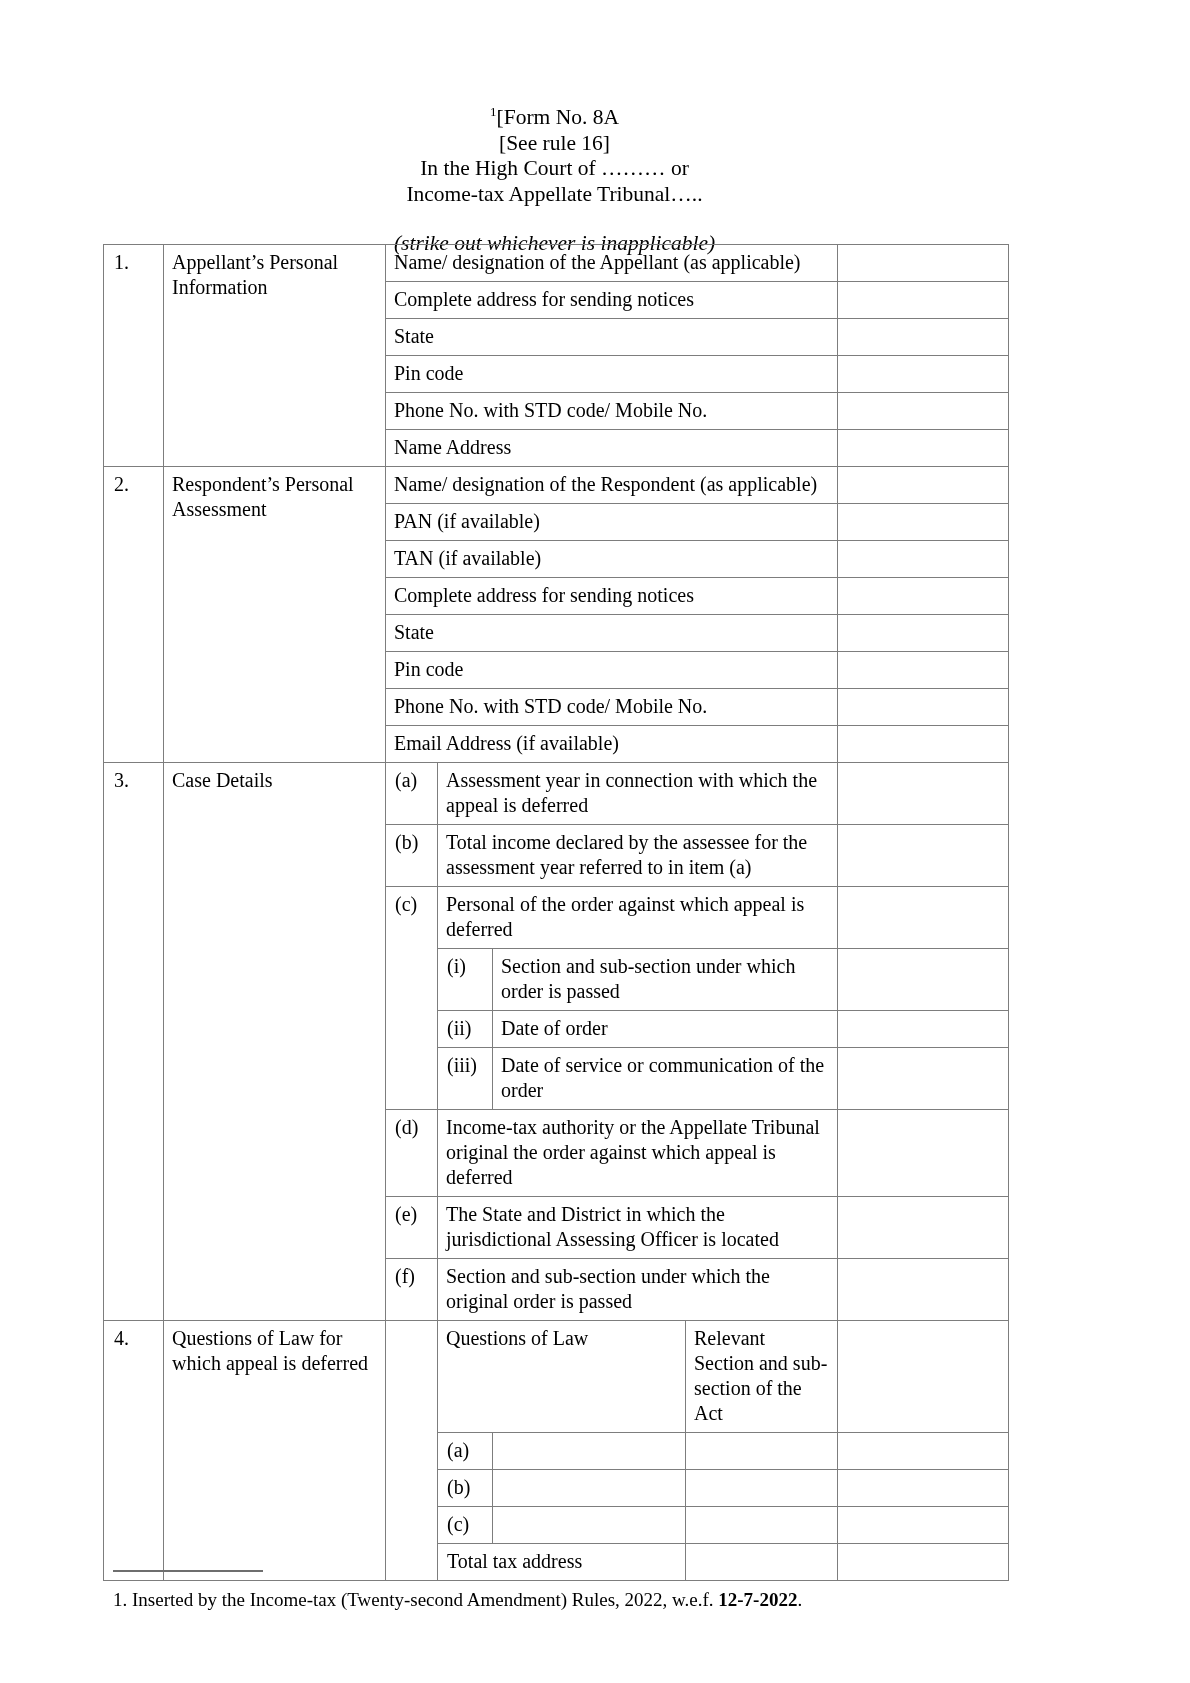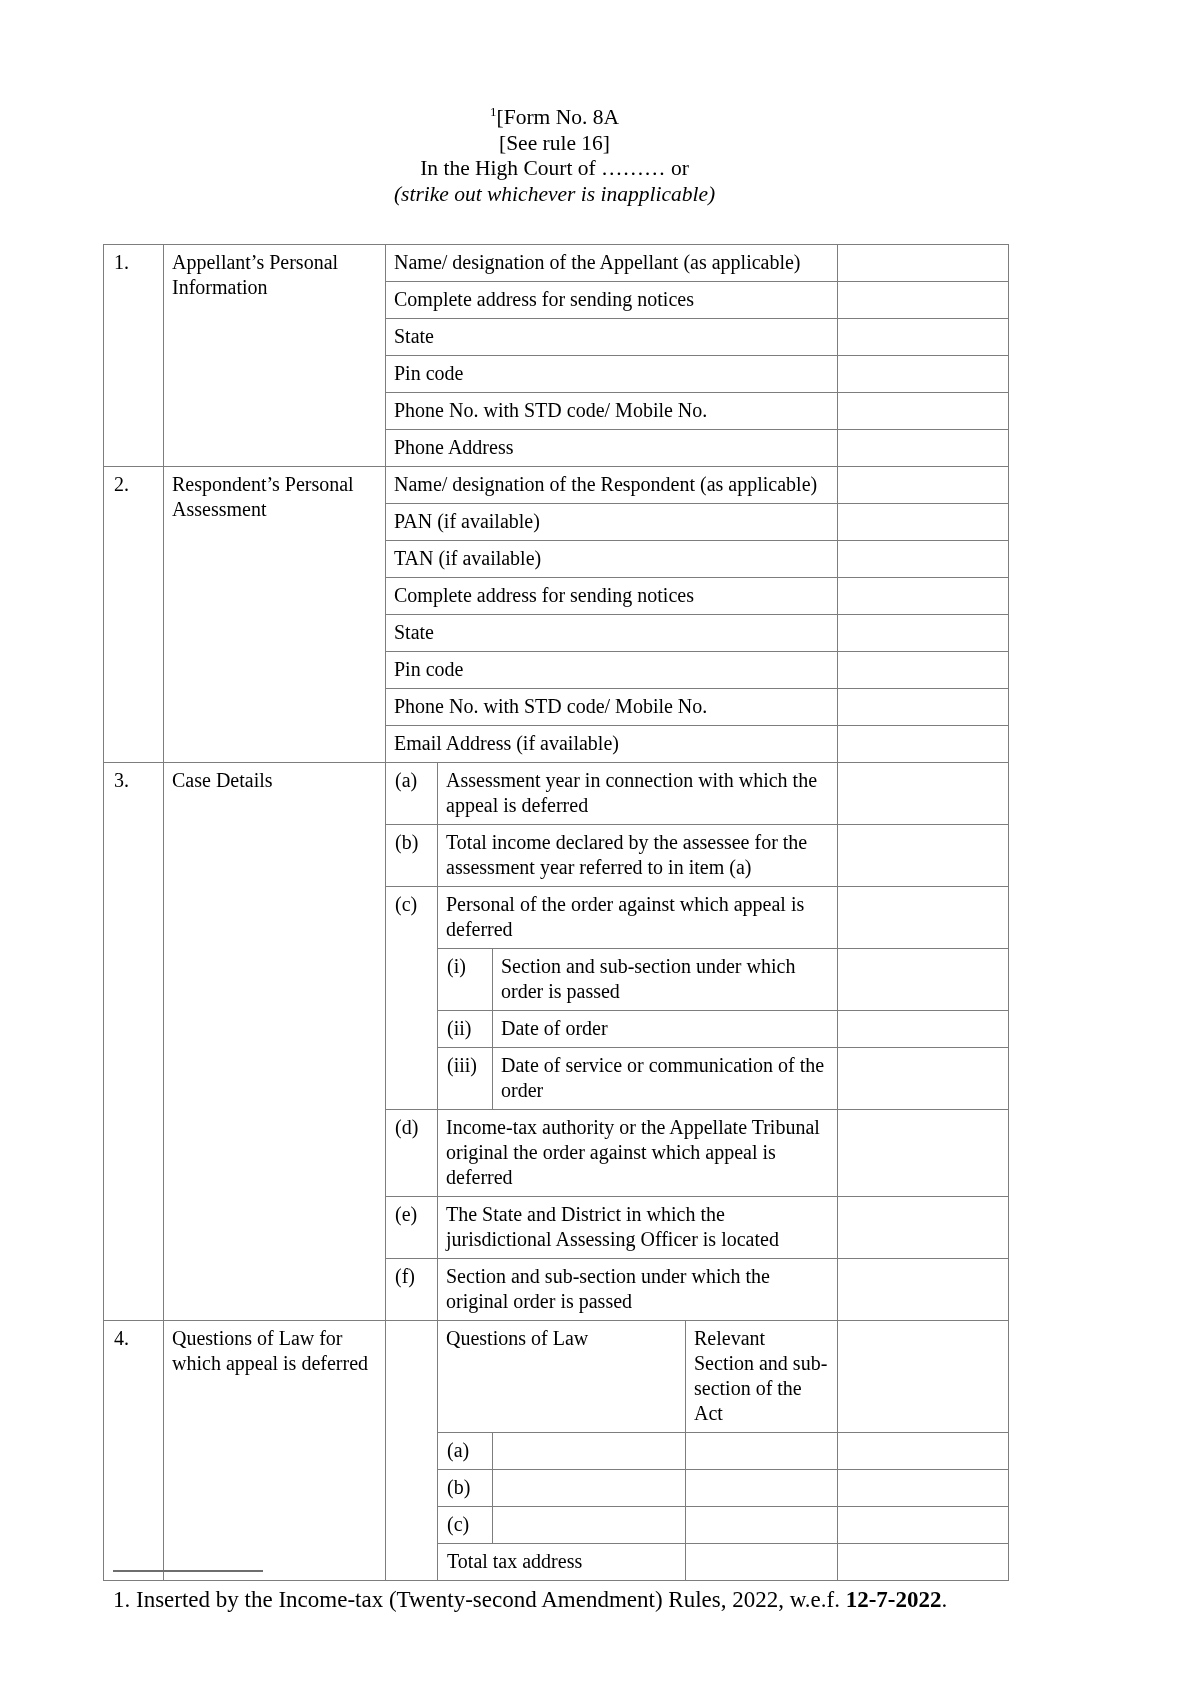--- a/index.html
+++ b/index.html
@@ -32,21 +32,21 @@
     text-align: center;
     font-size: 21.5px;
     line-height: 25.5px;
   }
   .heading .ln { white-space: nowrap; }
   .heading sup {
     font-size: 13px;
     vertical-align: super;
     line-height: 0;
   }
-  .heading .italic { font-style: italic; }
+  .heading .italic { font-style: italic; margin-top: 24px; }
 
   
   .form-table {
     position: absolute;
     left: 103px;
     top: 244px;
     width: 903px;
     border-collapse: collapse;
     table-layout: fixed;
     font-size: 20px;
@@ -81,34 +81,35 @@
     top: 1570px;
     width: 150px;
     height: 0;
     border-top: 2px solid #6e6e6e;
   }
   .footnote {
     position: absolute;
     left: 113px;
     top: 1588px;
     width: 880px;
-    font-size: 23px;
+    font-size: 19px;
     line-height: 24px;
   }
   .footnote b { font-weight: bold; }
 </style>
 </head>
 <body>
 
 <div class="page">
 
   <div class="heading">
     <div class="ln"><sup>1</sup><span>[Form No. 8A</span></div>
     <div class="ln">[See rule 16]</div>
     <div class="ln">In the High Court of ……… or</div>
+    <div class="ln">Income-tax Appellate Tribunal…..</div>
     <div class="ln italic">(strike out whichever is inapplicable)</div>
   </div>
 
   <table class="form-table">
     <colgroup>
       <col class="c-num">
       <col class="c-cat">
       <col class="c-alpha">
       <col class="c-roman">
       <col class="c-label">
@@ -133,21 +134,21 @@
       </tr>
       <tr>
         <td colspan="4">Pin code</td>
         <td class="val"></td>
       </tr>
       <tr>
         <td colspan="4">Phone No. with STD code/ Mobile No.</td>
         <td class="val"></td>
       </tr>
       <tr>
-        <td colspan="4">Phone Address</td>
+        <td colspan="4">Name Address</td>
         <td class="val"></td>
       </tr>
 
       <tr>
         <td class="num" rowspan="8">2.</td>
         <td rowspan="8">Respondent’s Personal Assessment</td>
         <td colspan="4">Name/ designation of the Respondent (as applicable)</td>
         <td class="val"></td>
       </tr>
       <tr>

